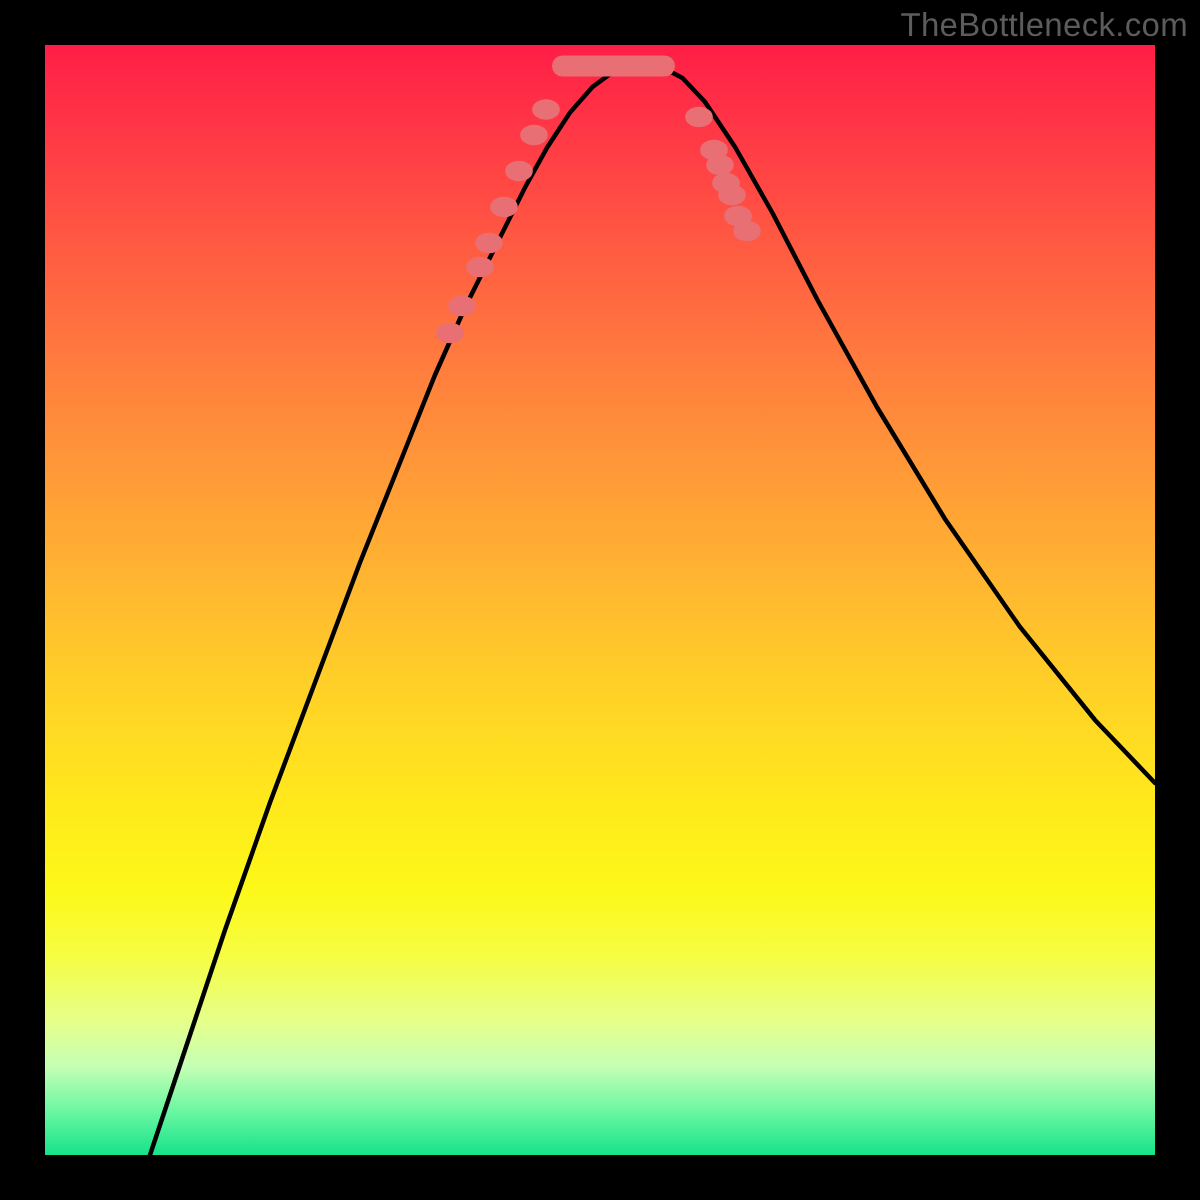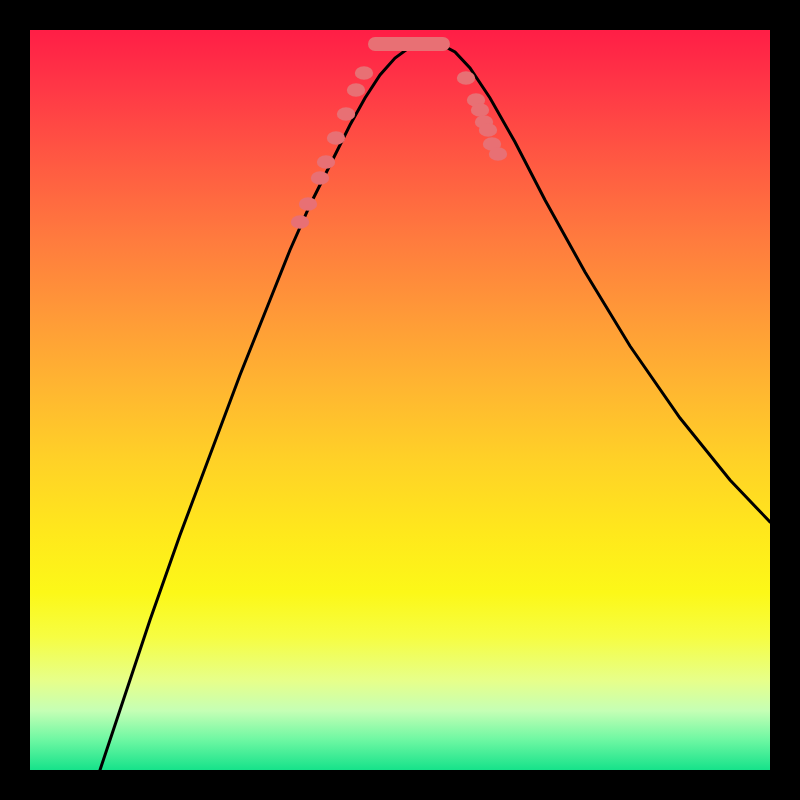--- a/index.html
+++ b/index.html
@@ -58,20 +58,21 @@
     left: 0;
     top: 0;
     width: 740px;
     height: 740px;
   }
 </style>
 </head>
 <body>
 
 <div class="frame">
+  <div class="watermark">TheBottleneck.com</div>
 
   <div class="plot">
     <svg class="curve" viewBox="0 0 740 740" preserveAspectRatio="none">
       <path id="curve-path" fill="none" stroke="#000000" stroke-width="3" stroke-linecap="round" d="M70 740 L90 680 L120 590 L150 505 L180 425 L210 345 L240 270 L260 220 L280 175 L300 135 L320 95 L335 68 L350 45 L365 28 L380 17 L395 12 L410 14 L425 22 L440 38 L460 68 L485 112 L515 170 L555 242 L600 316 L650 388 L700 450 L740 492"></path>
       <g id="markers-left">
           <ellipse cx="270" cy="192" rx="9.2" ry="6.8" fill="#e87074"></ellipse>
           <ellipse cx="278" cy="174" rx="9.2" ry="6.8" fill="#e87074"></ellipse>
           <ellipse cx="290" cy="148" rx="9.2" ry="6.8" fill="#e87074"></ellipse>
           <ellipse cx="296" cy="132" rx="9.2" ry="6.8" fill="#e87074"></ellipse>
           <ellipse cx="306" cy="108" rx="9.2" ry="6.8" fill="#e87074"></ellipse>

